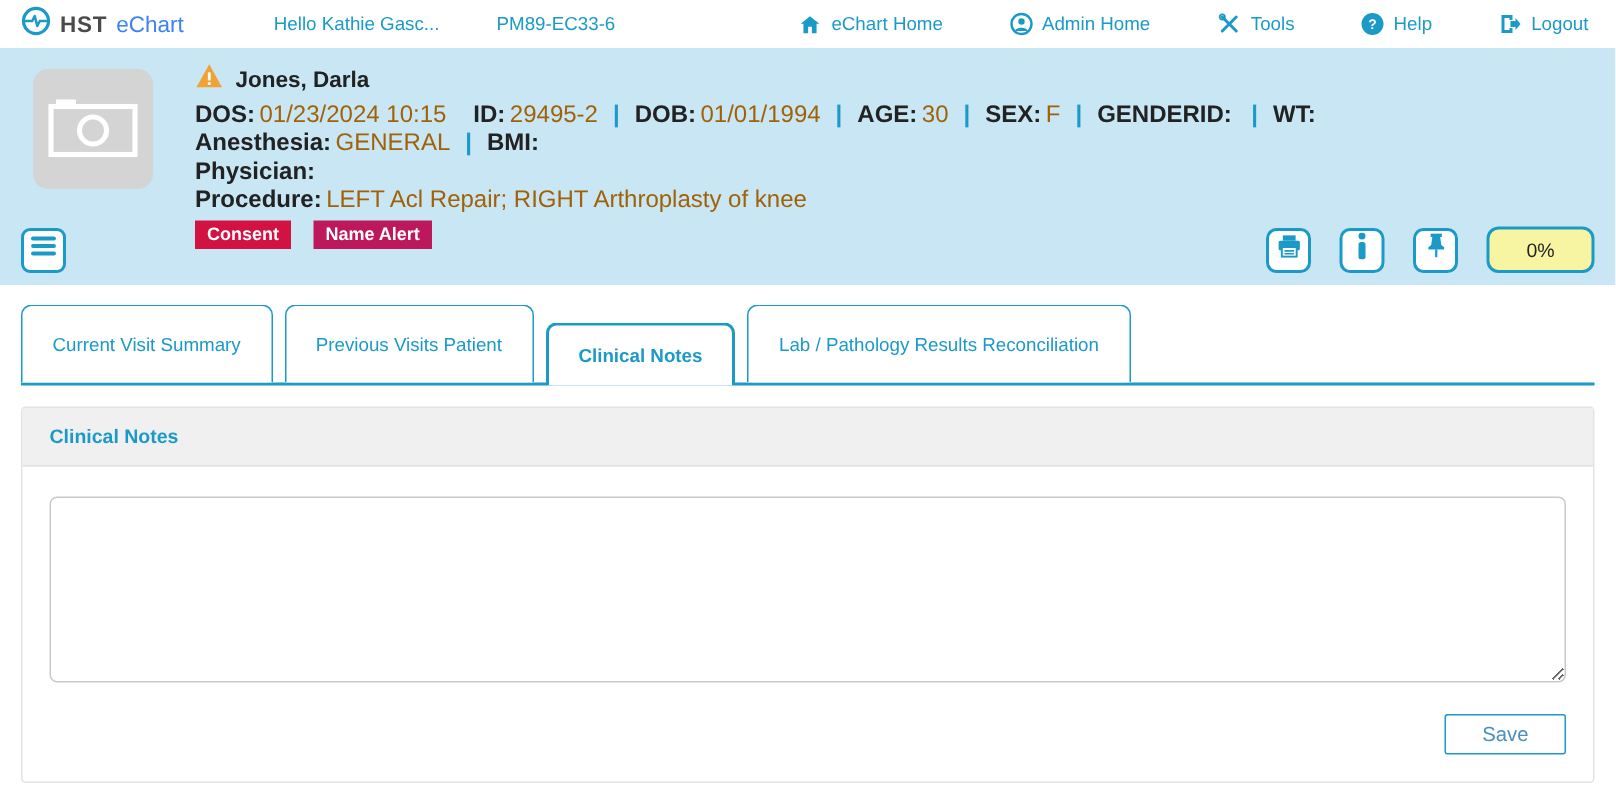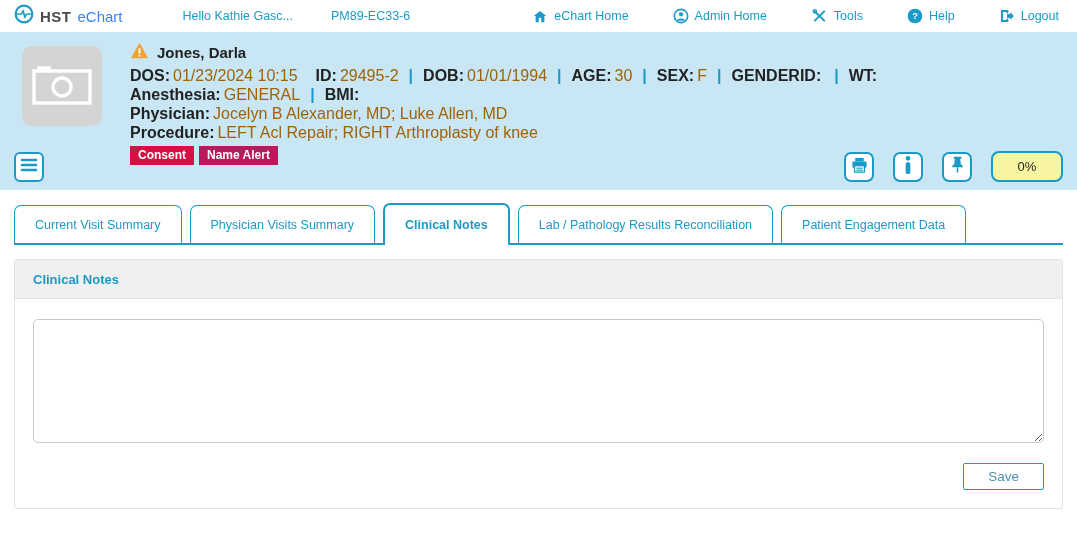--- a/index.html
+++ b/index.html
@@ -21,35 +21,35 @@
   .pt-top { display:flex; }
   .photo-box { width:80px; height:80px; background:#d4d4d4; border-radius:10px; margin:4px 0 0 8px; display:flex; align-items:center; justify-content:center; flex:0 0 auto; }
   .pt-info { margin-left:28px; color:#222; }
   .pt-name-row { display:flex; align-items:center; gap:8px; margin-bottom:3px; }
   .pt-name { font-size:15px; font-weight:bold; color:#222; }
   .info-line { font-size:16px; line-height:19px; display:flex; align-items:center; flex-wrap:wrap; }
   .lbl { font-weight:bold; color:#222; margin-right:3px; }
   .val { color:#a16207; }
   .pipe { color:#1b9ac8; font-weight:bold; margin:0 10px; }
   .gap { display:inline-block; width:18px; }
-  .badges { display:flex; gap:5px; margin-top:4px; }
+  .badges { display:flex; gap:15px; margin-top:4px; }
   .badge { color:#ffffff; font-size:12px; font-weight:bold; padding:2px 8px 3px 8px; }
   .badge.red { background:#d11243; }
   .badge.orange { background:#be185d; }
 
   .pt-bottom { position:absolute; left:14px; right:14px; bottom:8px; display:flex; align-items:center; }
   .icon-btn { background:#ffffff; border:2px solid #1b9ac8; border-radius:7px; width:30px; height:30px; display:flex; align-items:center; justify-content:center; cursor:pointer; }
   .hamburger { border-radius:6px; }
   .right-tools { margin-left:auto; display:flex; align-items:center; gap:19px; }
   .pct-badge { background:#f7f5a1; border:2px solid #1b9ac8; border-radius:8px; width:72px; height:31px; display:flex; align-items:center; justify-content:center; font-size:13px; color:#222; cursor:pointer; }
 
   
   .tabs-wrap { padding:13px 14px 0 14px; position:relative; }
   .tabs { display:flex; gap:8px; align-items:flex-end; border-bottom:2px solid #1b9ac8; }
-  .tab { background:#fff; border:1px solid #1b9ac8; border-bottom:none; border-radius:7px 7px 0 0; padding:0 20px; height:38px; display:flex; align-items:center; color:#1b9ac8; font-size:12.5px; cursor:pointer; white-space:nowrap; position:relative; top:0; }
+  .tab { background:#fff; border:1px solid #1b9ac8; border-bottom:none; border-radius:7px 7px 0 0; padding:0 20px; height:52px; display:flex; align-items:center; color:#1b9ac8; font-size:12.5px; cursor:pointer; white-space:nowrap; position:relative; top:0; }
   .tab.active { border:2.5px solid #1b9ac8; border-bottom:none; font-weight:bold; height:42px; margin-bottom:-2px; background:#fff; z-index:2; }
 
   
   .panel { margin:14px 14px 0 14px; border:1px solid #e3e3e3; border-radius:3px; background:#ffffff; }
   .panel-header { background:#f0f0f0; border-bottom:1px solid #e3e3e3; padding:10px 18px; }
   .panel-title { color:#1b9ac8; font-size:13px; font-weight:bold; }
   .panel-body { padding:20px 18px 18px 18px; }
   .notes-area { width:100%; height:124px; border:1px solid #c9c9c9; border-radius:5px; resize:both; font-family:"Liberation Sans", sans-serif; font-size:13px; padding:8px; color:#333; outline:none; }
   .save-row { display:flex; justify-content:flex-end; margin-top:16px; }
   .save-btn { background:#ffffff; border:1.5px solid #1b9ac8; border-radius:2px; color:#4a90b8; font-size:13.5px; padding:5px 24px; cursor:pointer; font-family:"Liberation Sans", sans-serif; }
@@ -170,21 +170,20 @@
       </div>
       <div class="info-line">
         <span class="lbl">Anesthesia:</span>
           <span class="val">GENERAL</span>
         <span class="pipe">|</span>
         <span class="lbl">BMI:</span>
           <span class="val"></span>
       </div>
       <div class="info-line">
         <span class="lbl">Physician:</span>
-          <span class="val">Jocelyn B Alexander, MD; Luke Allen, MD</span>
       </div>
       <div class="info-line">
         <span class="lbl">Procedure:</span>
           <span class="val">LEFT Acl Repair; RIGHT Arthroplasty of knee</span>
       </div>
       <div class="badges">
         <span class="badge red">Consent</span>
         <span class="badge orange">Name Alert</span>
       </div>
     </div>
@@ -231,24 +230,23 @@
         </span>
       </div>
       <div class="pct-badge">0%</div>
     </div>
   </div>
 </div>
 
 <div class="tabs-wrap">
   <div class="tabs">
     <div class="tab">Current Visit Summary</div>
-    <div class="tab">Physician Visits Summary</div>
+    <div class="tab">Previous Visits Patient</div>
     <div class="tab active">Clinical Notes</div>
     <div class="tab">Lab / Pathology Results Reconciliation</div>
-    <div class="tab">Patient Engagement Data</div>
   </div>
 </div>
 
 <div class="panel">
   <div class="panel-header">
     <span class="panel-title">Clinical Notes</span>
   </div>
   <div class="panel-body">
     <textarea class="notes-area" value="" style=""></textarea>
     <div class="save-row">

